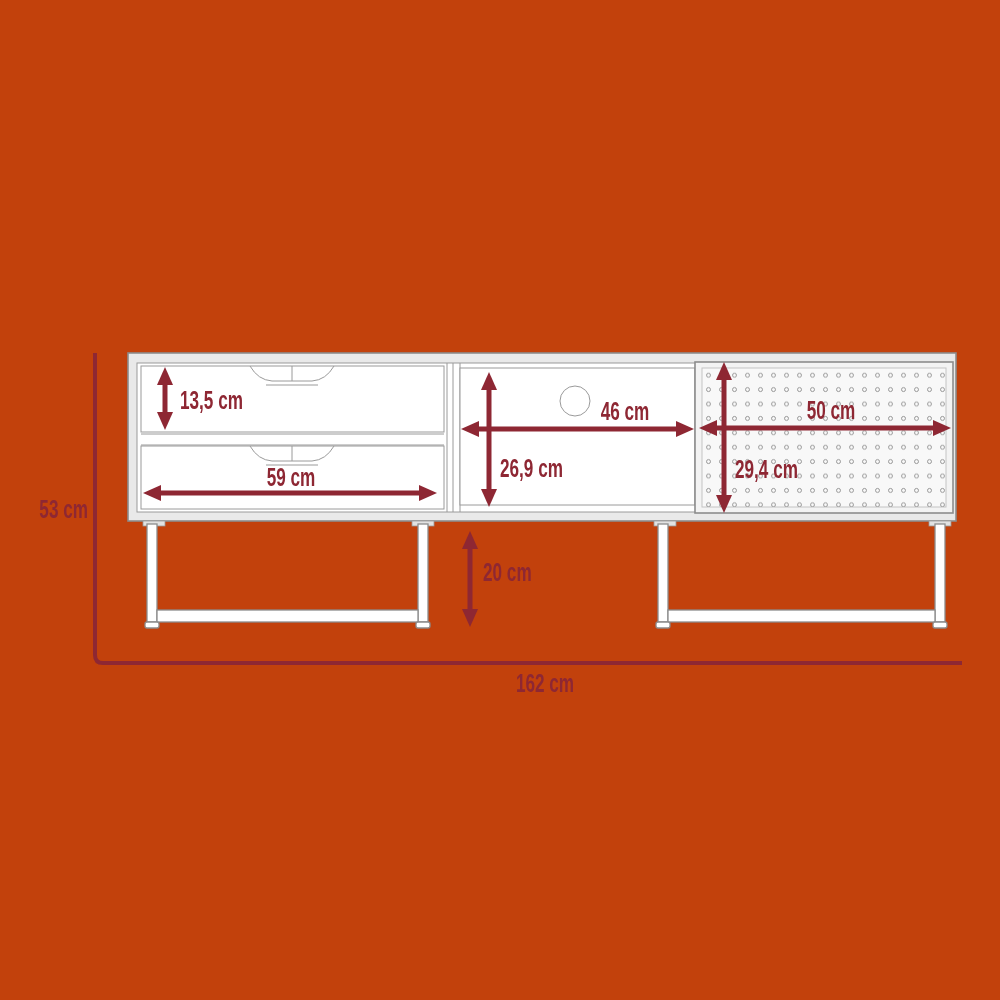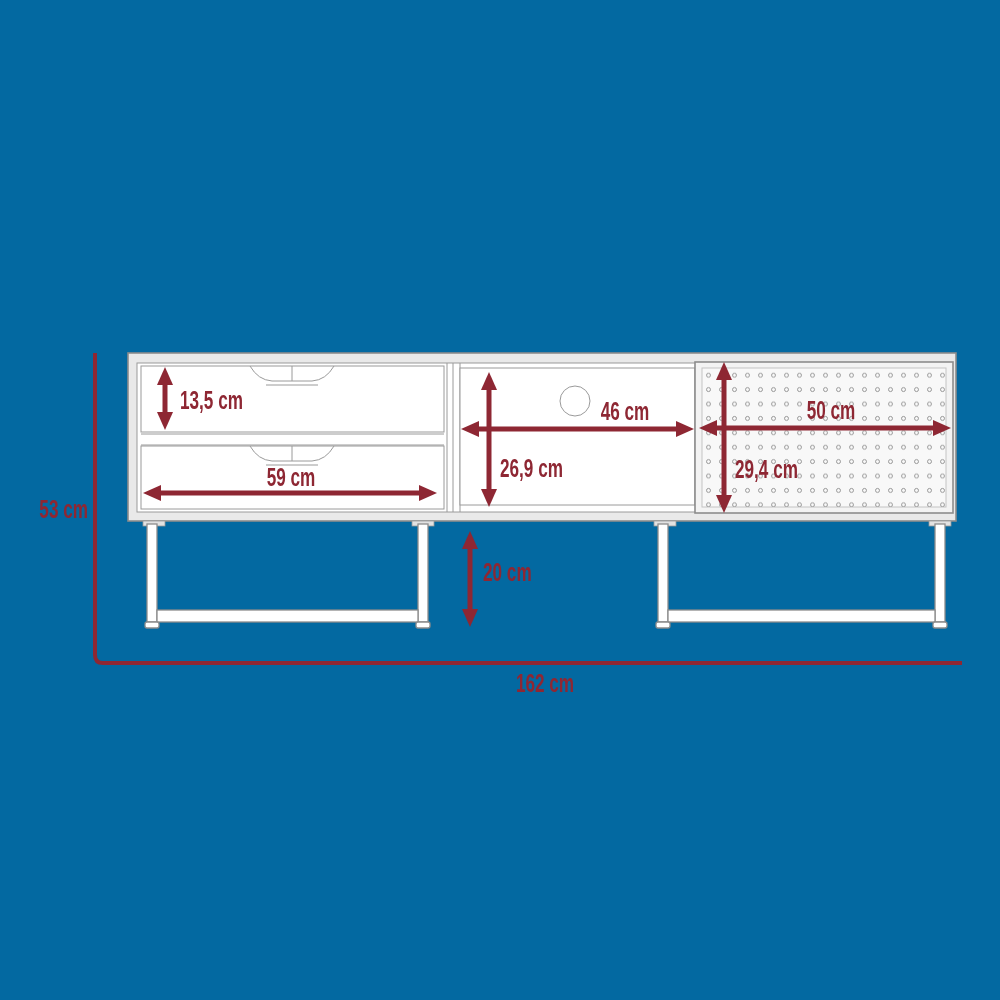--- a/index.html
+++ b/index.html
@@ -5,21 +5,21 @@
   html, body {
     margin: 0;
     padding: 0;
     background: #ffffff;
     font-family: "Liberation Sans", sans-serif;
   }
   .canvas {
     position: relative;
     width: 1000px;
     height: 1000px;
-    background: #0369a1;
+    background: #c2410c;
     overflow: hidden;
   }
   svg { display: block; }
   .outline-thin  { stroke: #9a9a9a; stroke-width: 1;   fill: none; }
   .panel-band    { fill: #e9e9e9; stroke: #8c8c8c; stroke-width: 1.6; }
   .panel-white   { fill: #ffffff; stroke: #9a9a9a; stroke-width: 1; }
   .leg-part      { fill: #ffffff; stroke: #8c8c8c; stroke-width: 1.3; }
   .leg-tab       { fill: #e2e2e2; stroke: #9a9a9a; stroke-width: 0.8; }
   .door-face     { fill: #f3f3f3; stroke: #8c8c8c; stroke-width: 1.6; }
   .door-inner    { fill: #f8f8f8; stroke: #c4c4c4; stroke-width: 1; }

